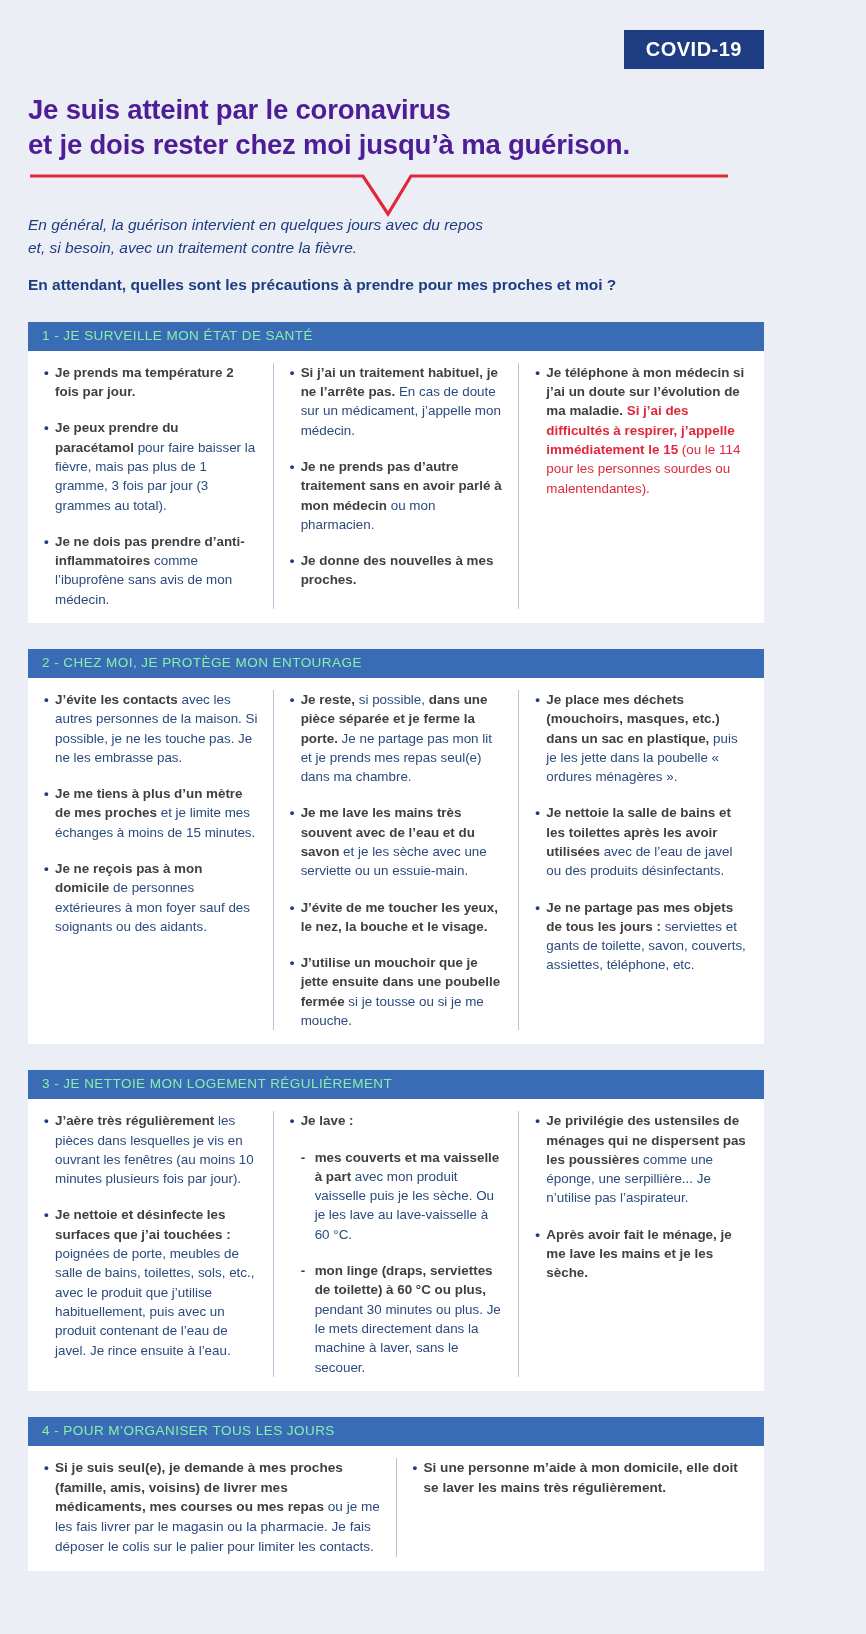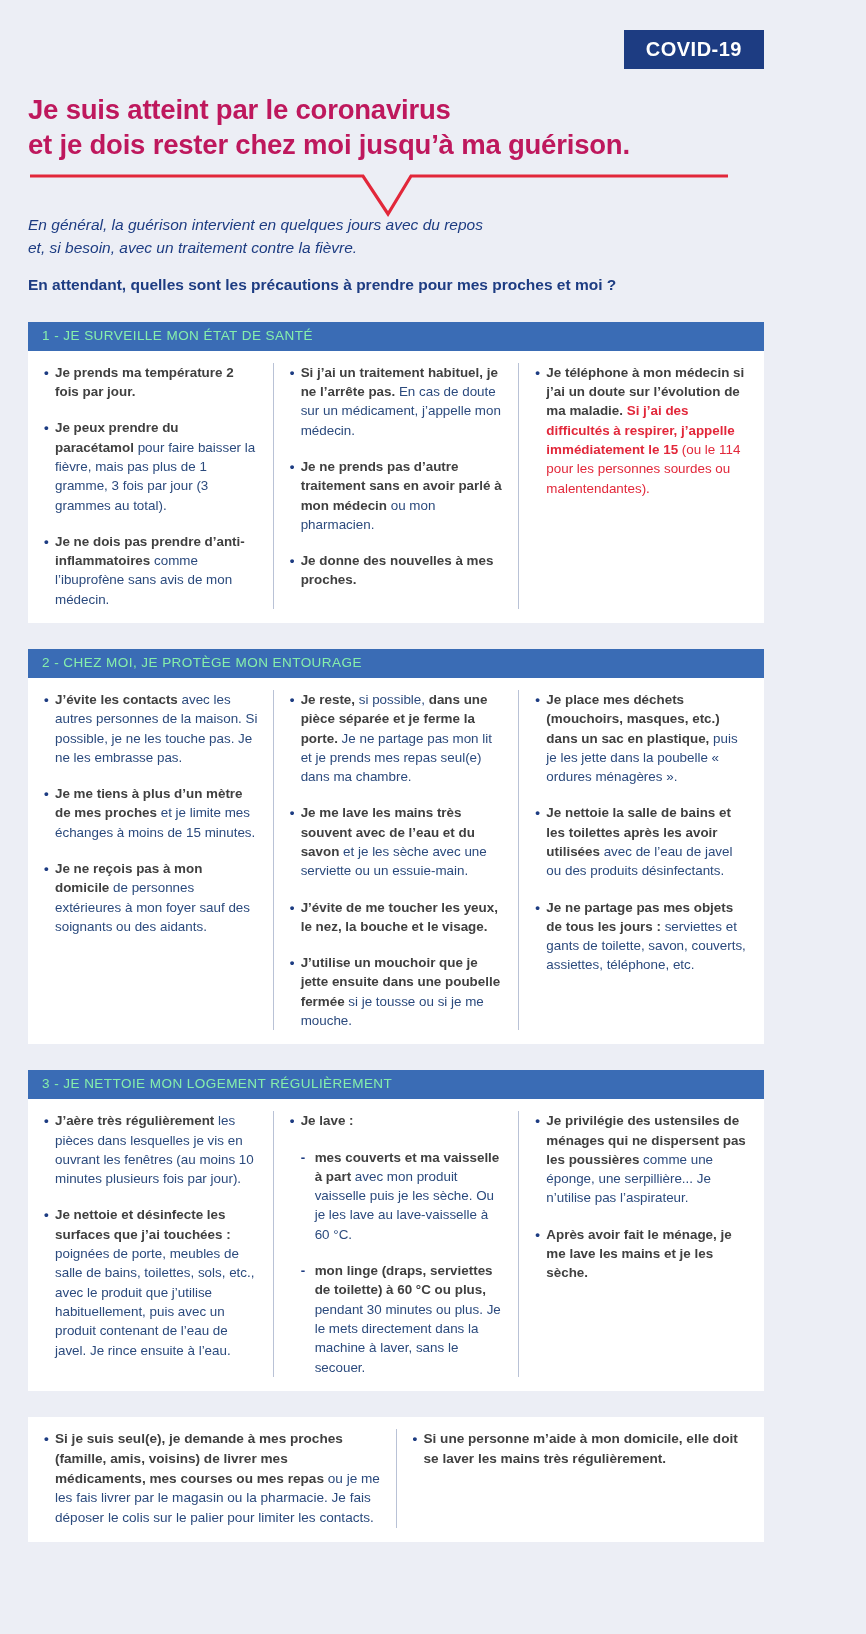--- a/index.html
+++ b/index.html
@@ -38,21 +38,21 @@
     letter-spacing: 0.5px;
     padding: 9px 22px 10px 22px;
     line-height: 1;
   }
 
   .headline {
     margin-top: 24px;
     font-size: 27.5px;
     font-weight: bold;
     line-height: 1.26;
-    color: #be185d;
+    color: #4c1d95;
     letter-spacing: -0.2px;
   }
   .headline .hl-line { display: block; }
 
   .rule-wrap {
     position: relative;
     height: 46px;
     margin-top: 10px;
   }
   .rule-wrap svg { display: block; }
@@ -236,20 +236,21 @@
             <div class="sub"><span class="b">mes couverts et ma vaisselle à part</span><span> avec mon produit vaisselle puis je les sèche. Ou je les lave au lave-vaisselle à 60 °C.</span></div>
             <div class="sub"><span class="b">mon linge (draps, serviettes de toilette) à 60 °C ou plus,</span><span> pendant 30 minutes ou plus. Je le mets directement dans la machine à laver, sans le secouer.</span></div>
           </div>
           <div class="col">
             <div class="bullet"><span class="b">Je privilégie des ustensiles de ménages qui ne dispersent pas les poussières</span><span> comme une éponge, une serpillière... Je n’utilise pas l’aspirateur.</span></div>
             <div class="bullet"><span class="b">Après avoir fait le ménage, je me lave les mains et je les sèche.</span></div>
           </div>
         </div>
       </div>
       <div class="section section-4">
+        <div class="section-bar">4 - POUR M’ORGANISER TOUS LES JOURS</div>
         <div class="section-body two-col">
           <div class="col">
             <div class="bullet"><span class="b">Si je suis seul(e), je demande à mes proches (famille, amis, voisins) de livrer mes médicaments, mes courses ou mes repas</span><span> ou je me les fais livrer par le magasin ou la pharmacie. Je fais déposer le colis sur le palier pour limiter les contacts.</span></div>
           </div>
           <div class="col">
             <div class="bullet"><span class="b">Si une personne m’aide à mon domicile, elle doit se laver les mains très régulièrement.</span></div>
           </div>
         </div>
       </div>
     </div>

